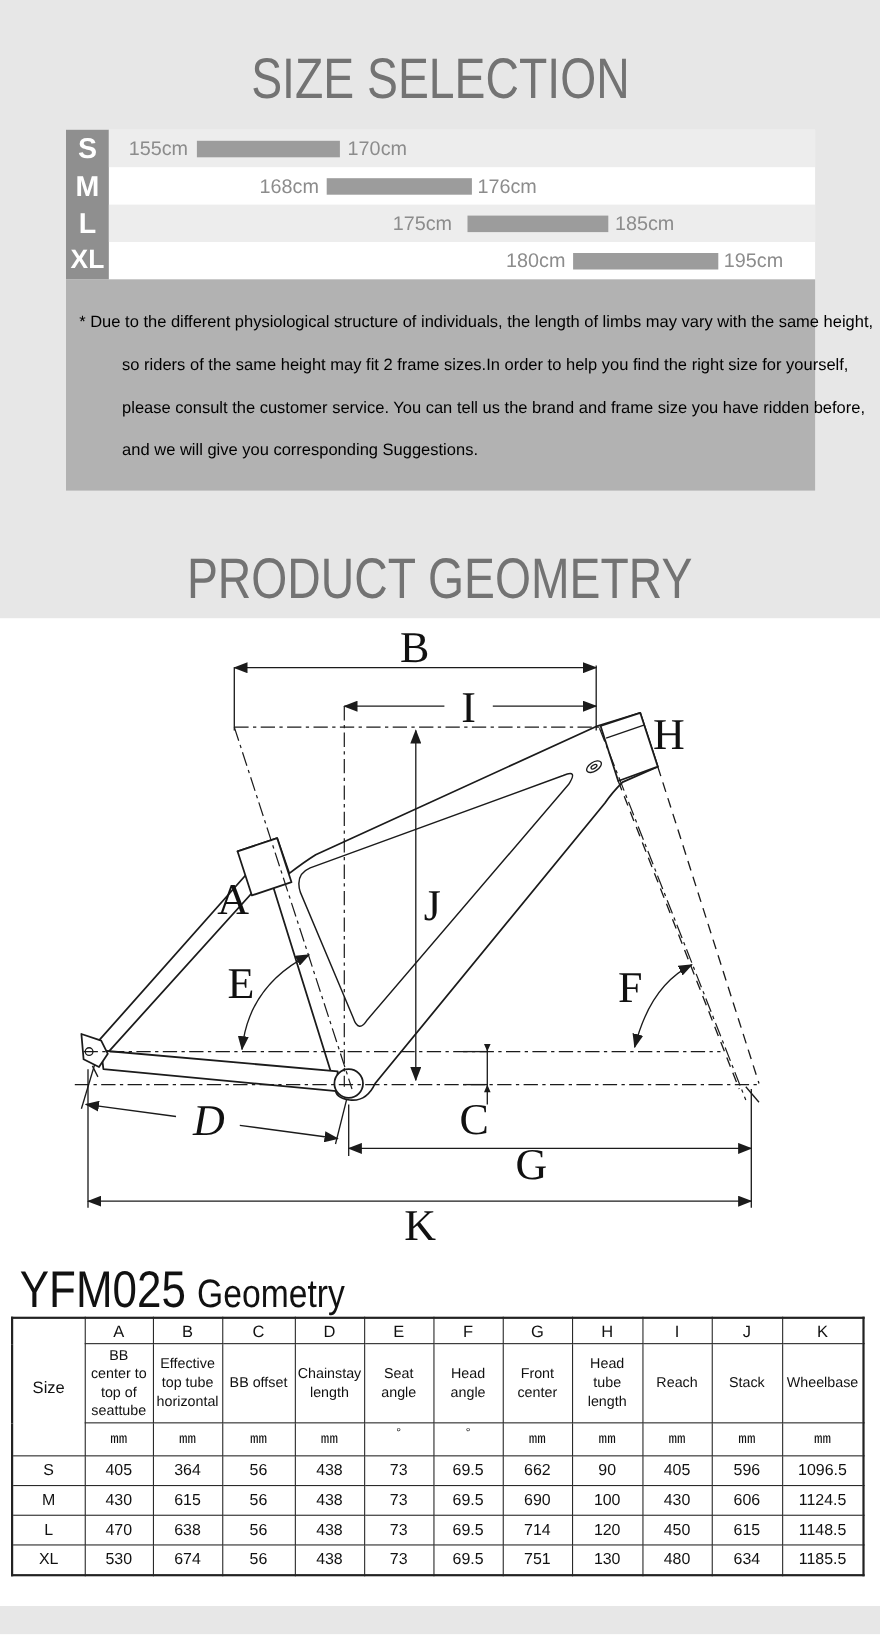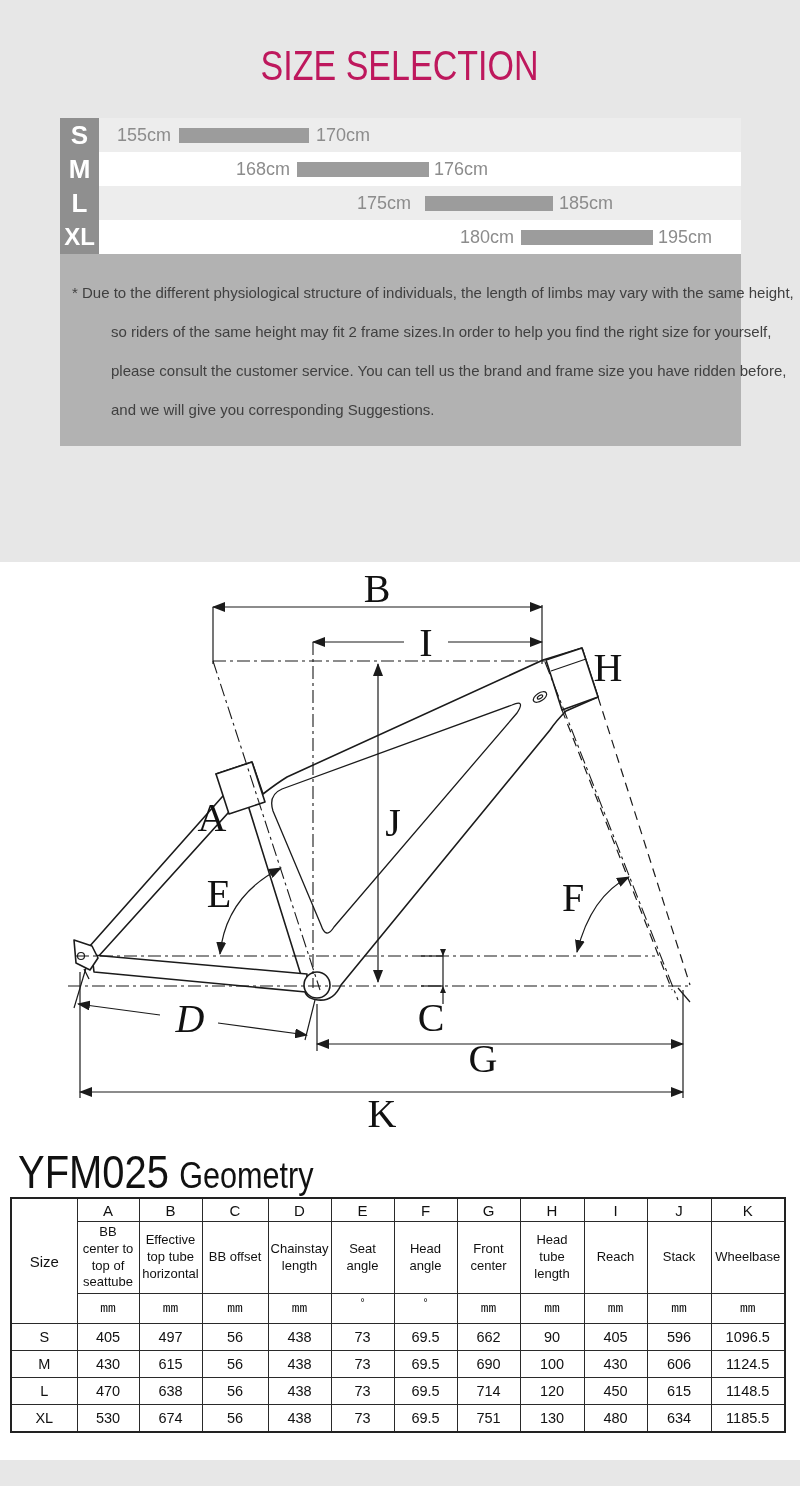--- a/index.html
+++ b/index.html
@@ -2,21 +2,21 @@
 <html><head>
 <meta charset="utf-8">
 <style>
   html,body{margin:0;padding:0;background:#fff;}
   body{width:800px;font-family:"Liberation Sans",sans-serif;}
   #page{position:relative;width:800px;height:1486px;background:#fff;overflow:hidden;}
   .band{position:absolute;left:0;width:800px;background:#e7e7e7;}
   #band-top{top:0;height:562px;}
   #band-bottom{top:1460px;height:26px;}
 
-  .big-title{position:absolute;left:0;width:800px;text-align:center;font-size:42px;color:#be185d;white-space:nowrap;}
+  .big-title{position:absolute;left:0;width:800px;text-align:center;font-size:52px;color:#737373;white-space:nowrap;}
   .big-title .cx{display:inline-block;transform:scaleX(0.81);transform-origin:center;}
   #size-title{top:42px;}
   #geo-title{top:497px;}
 
   
   #size-chart{position:absolute;left:60px;top:118px;width:681px;height:136px;}
   #chart-sidebar{position:absolute;left:0;top:0;width:39px;height:136px;background:#8f8f8f;display:flex;flex-direction:column;}
   #chart-sidebar .sz-letter{flex:1;display:flex;align-items:center;justify-content:center;color:#fff;font-weight:bold;font-size:26px;}
   #chart-sidebar .sz-letter.xl{font-size:24px;}
   #chart-rows{position:absolute;left:39px;top:0;width:642px;height:136px;background:#fff;}
@@ -25,21 +25,21 @@
   .chart-row .min-l,.chart-row .max-l{position:absolute;top:7px;font-size:18px;color:#8c8c8c;}
   .chart-row .min-l{width:57px;text-align:right;}
   .chart-row .bar{position:absolute;top:10px;height:15px;background:#9c9c9c;}
   #row-s{top:0px;} #row-m{top:34px;} #row-l{top:68px;} #row-xl{top:102px;height:34px;}
   #row-s .min-l{left:15px;text-align:right;} #row-s .bar{left:80px;width:130px;} #row-s .max-l{left:217px;}
   #row-m .min-l{left:134px;} #row-m .bar{left:198px;width:132px;} #row-m .max-l{left:335px;}
   #row-l .min-l{left:255px;} #row-l .bar{left:326px;width:128px;} #row-l .max-l{left:460px;}
   #row-xl .min-l{left:358px;} #row-xl .bar{left:422px;width:132px;} #row-xl .max-l{left:559px;}
 
   
-  #note-panel{position:absolute;left:60px;top:254px;width:681px;height:192px;background:#b2b2b2;color:#404040;font-size:15px;padding-top:29px;box-sizing:border-box;}
+  #note-panel{position:absolute;left:60px;top:254px;width:681px;height:192px;background:#b2b2b2;color:#000000;font-size:15px;padding-top:29px;box-sizing:border-box;}
   #note-panel .note-line{height:39px;line-height:20px;padding-left:12px;white-space:nowrap;}
   #note-panel .note-line.ind{padding-left:21px;margin-left:30px;}
 
   
   #diagram{position:absolute;left:0;top:560px;}
   #diagram .frame{fill:#ffffff;stroke:#1b1b1b;stroke-width:1.6;stroke-linejoin:round;}
   #diagram .dim{stroke:#1b1b1b;stroke-width:1.2;fill:none;}
   #diagram .dashdot{stroke:#1b1b1b;stroke-width:1.1;fill:none;stroke-dasharray:13 4 3 4;}
   #diagram .fdash{stroke:#1b1b1b;stroke-width:1.2;fill:none;stroke-dasharray:9 6;}
   #diagram text{font-family:"Liberation Serif","DejaVu Serif",serif;font-size:40px;fill:#111;text-anchor:middle;}
@@ -102,20 +102,23 @@
     </div>
   </div>
 
   <div id="note-panel">
     <div class="note-line">* Due to the different physiological structure of individuals, the length of limbs may vary with the same height,</div>
     <div class="note-line ind">so riders of the same height may fit 2 frame sizes.In order to help you find the right size for yourself,</div>
     <div class="note-line ind">please consult the customer service. You can tell us the brand and frame size you have ridden before,</div>
     <div class="note-line ind">and we will give you corresponding Suggestions.</div>
   </div>
 
+  <div class="big-title" id="geo-title">
+    <span class="cx">PRODUCT GEOMETRY</span>
+  </div>
 
   <svg id="diagram" width="800" height="580" viewBox="0 560 800 580" xmlns="http://www.w3.org/2000/svg">
     <defs>
       <marker id="ah" markerUnits="userSpaceOnUse" markerWidth="13" markerHeight="10" refX="12" refY="5" orient="auto-start-reverse">
         <path d="M0,0 L13,5 L0,10 Z" fill="#1b1b1b"></path>
       </marker>
     </defs>
 
     <g>
       <path class="frame" d="M 216,774 L 252,762 L 263,794 C 272,787 279,782 287,777 L 543,660 L 582,648 L 598,697 L 566,711 C 559,718 554,724 550,730 L 341,985 C 335,998 327,1001 318,1000 C 309,999 304,995 305,988 L 238,773 Z"></path>
@@ -240,21 +243,21 @@
           <td class="unit deg">°</td>
           <td class="unit">mm</td>
           <td class="unit">mm</td>
           <td class="unit">mm</td>
           <td class="unit">mm</td>
           <td class="unit">mm</td>
         </tr>
         <tr>
           <td class="sz">S</td>
           <td class="val">405</td>
-          <td class="val">497</td>
+          <td class="val">364</td>
           <td class="val">56</td>
           <td class="val">438</td>
           <td class="val">73</td>
           <td class="val">69.5</td>
           <td class="val">662</td>
           <td class="val">90</td>
           <td class="val">405</td>
           <td class="val">596</td>
           <td class="val">1096.5</td>
         </tr>

